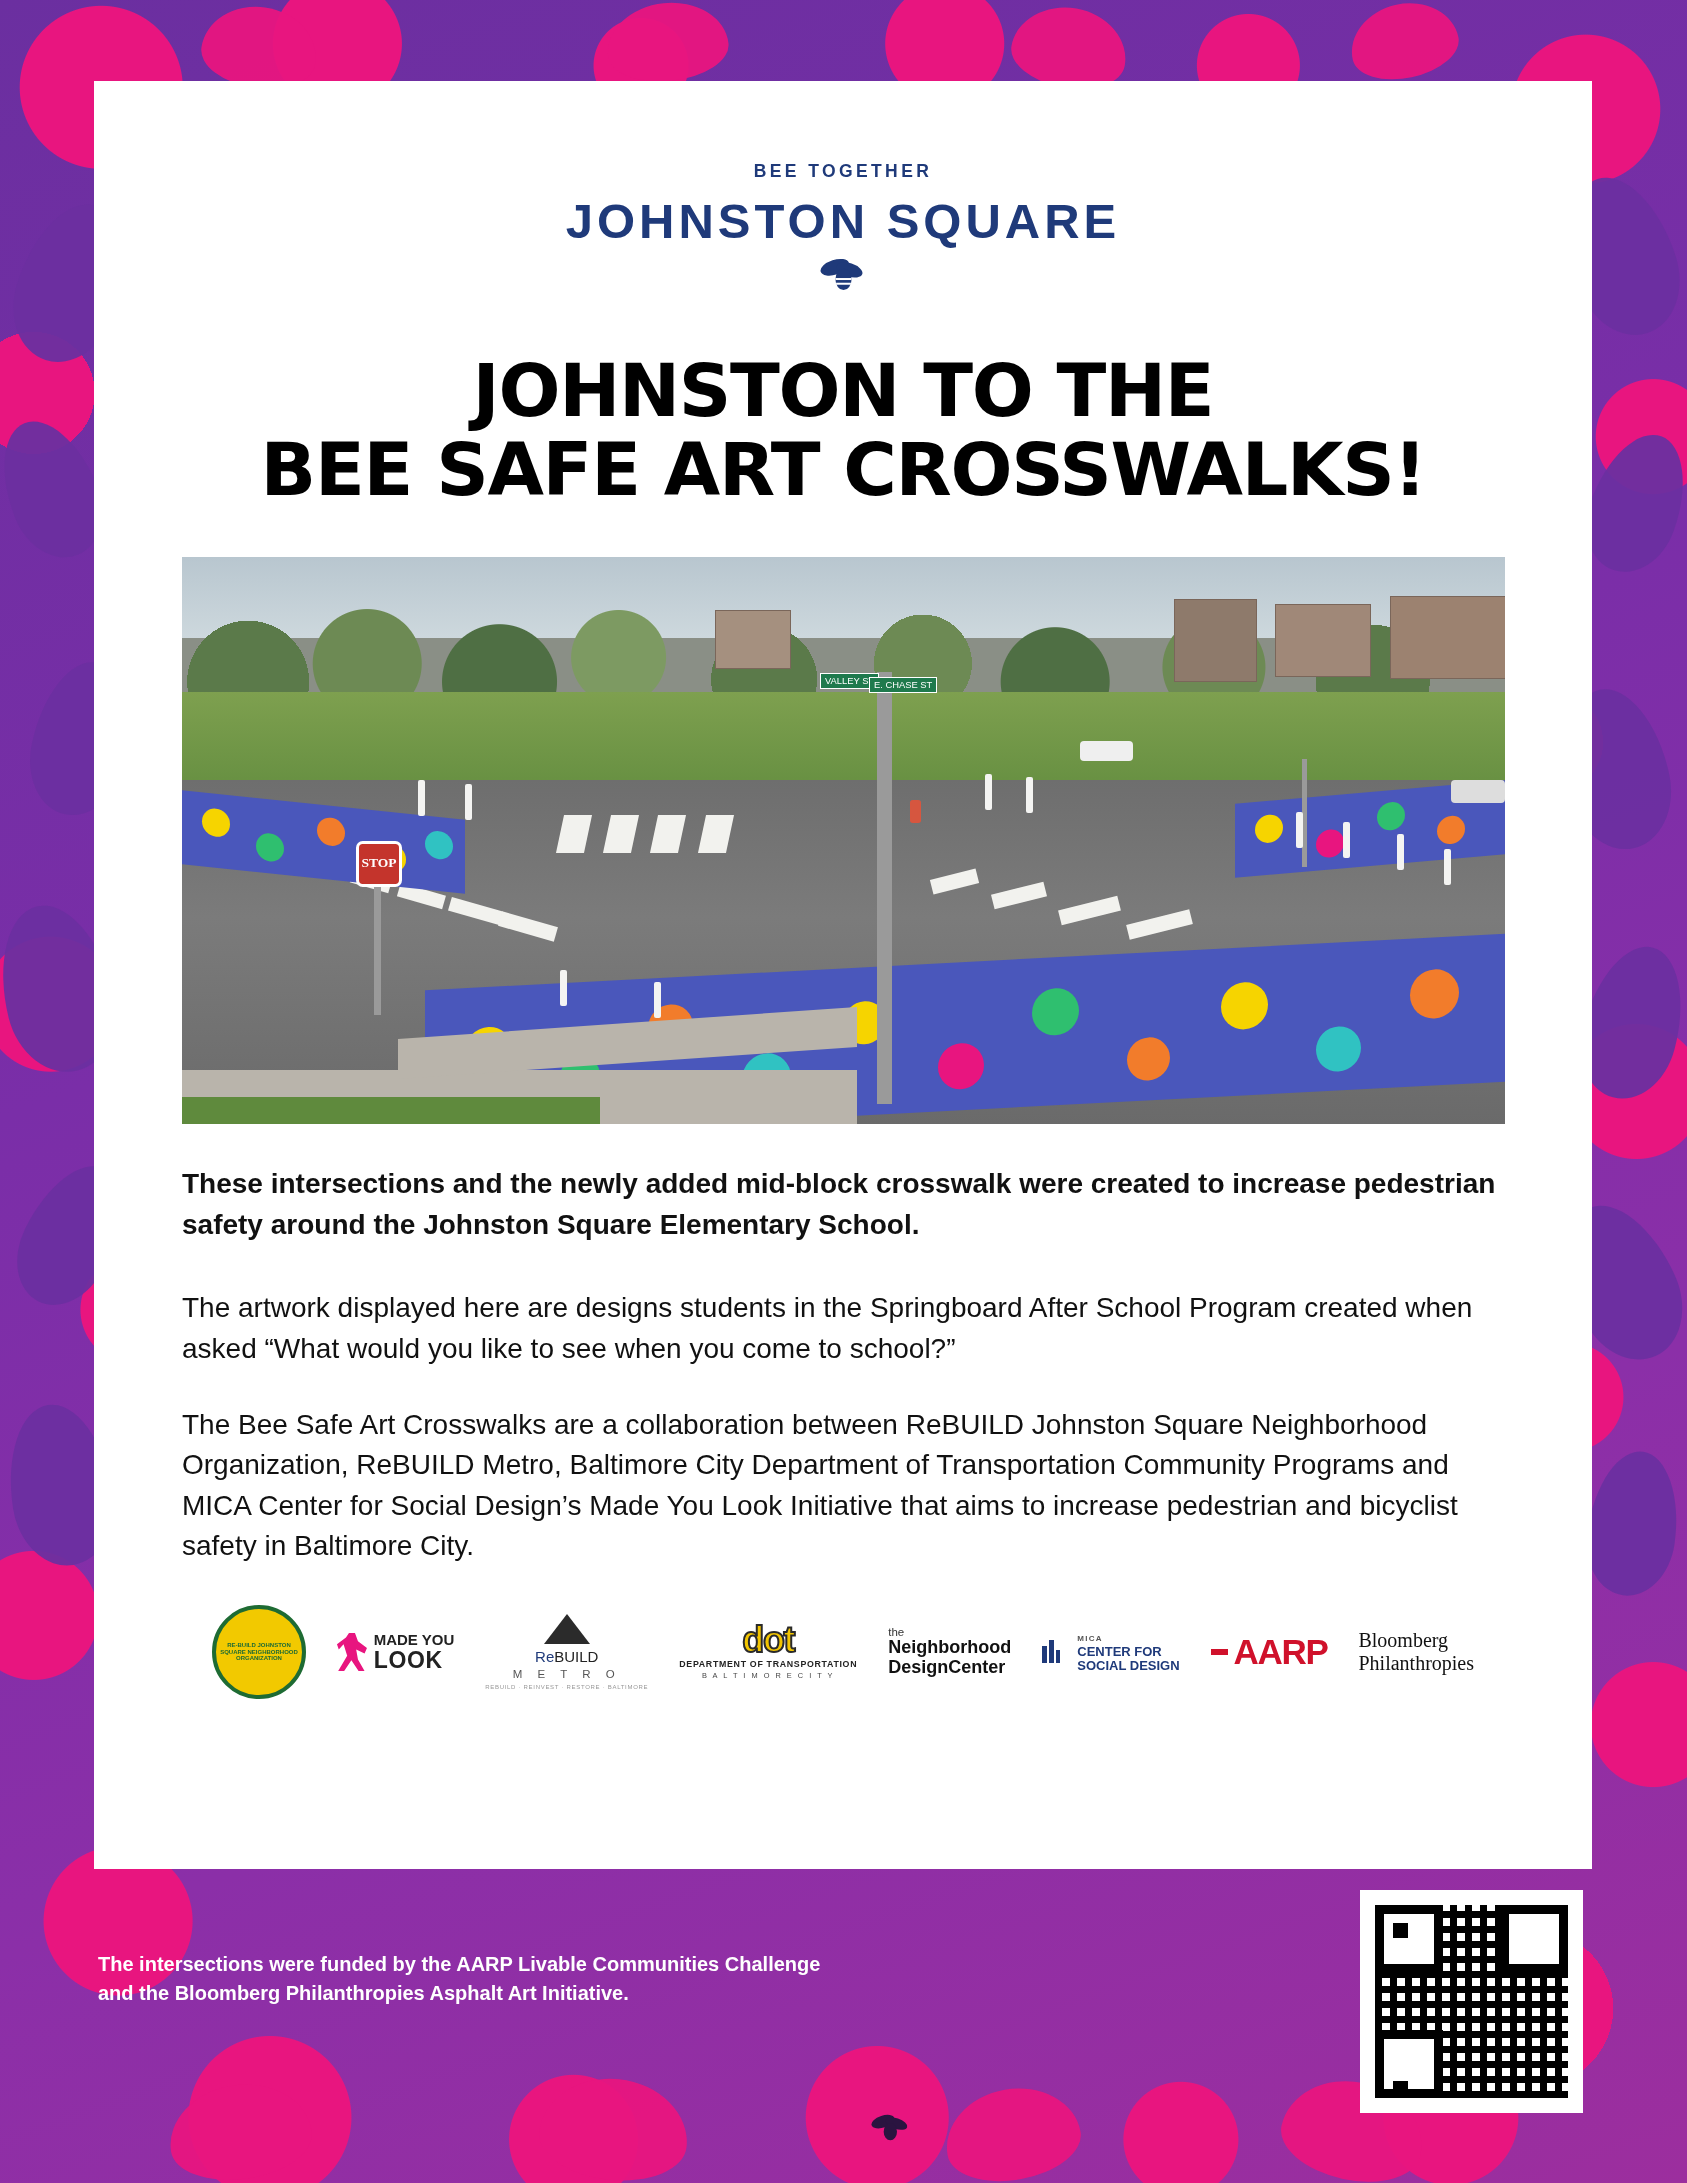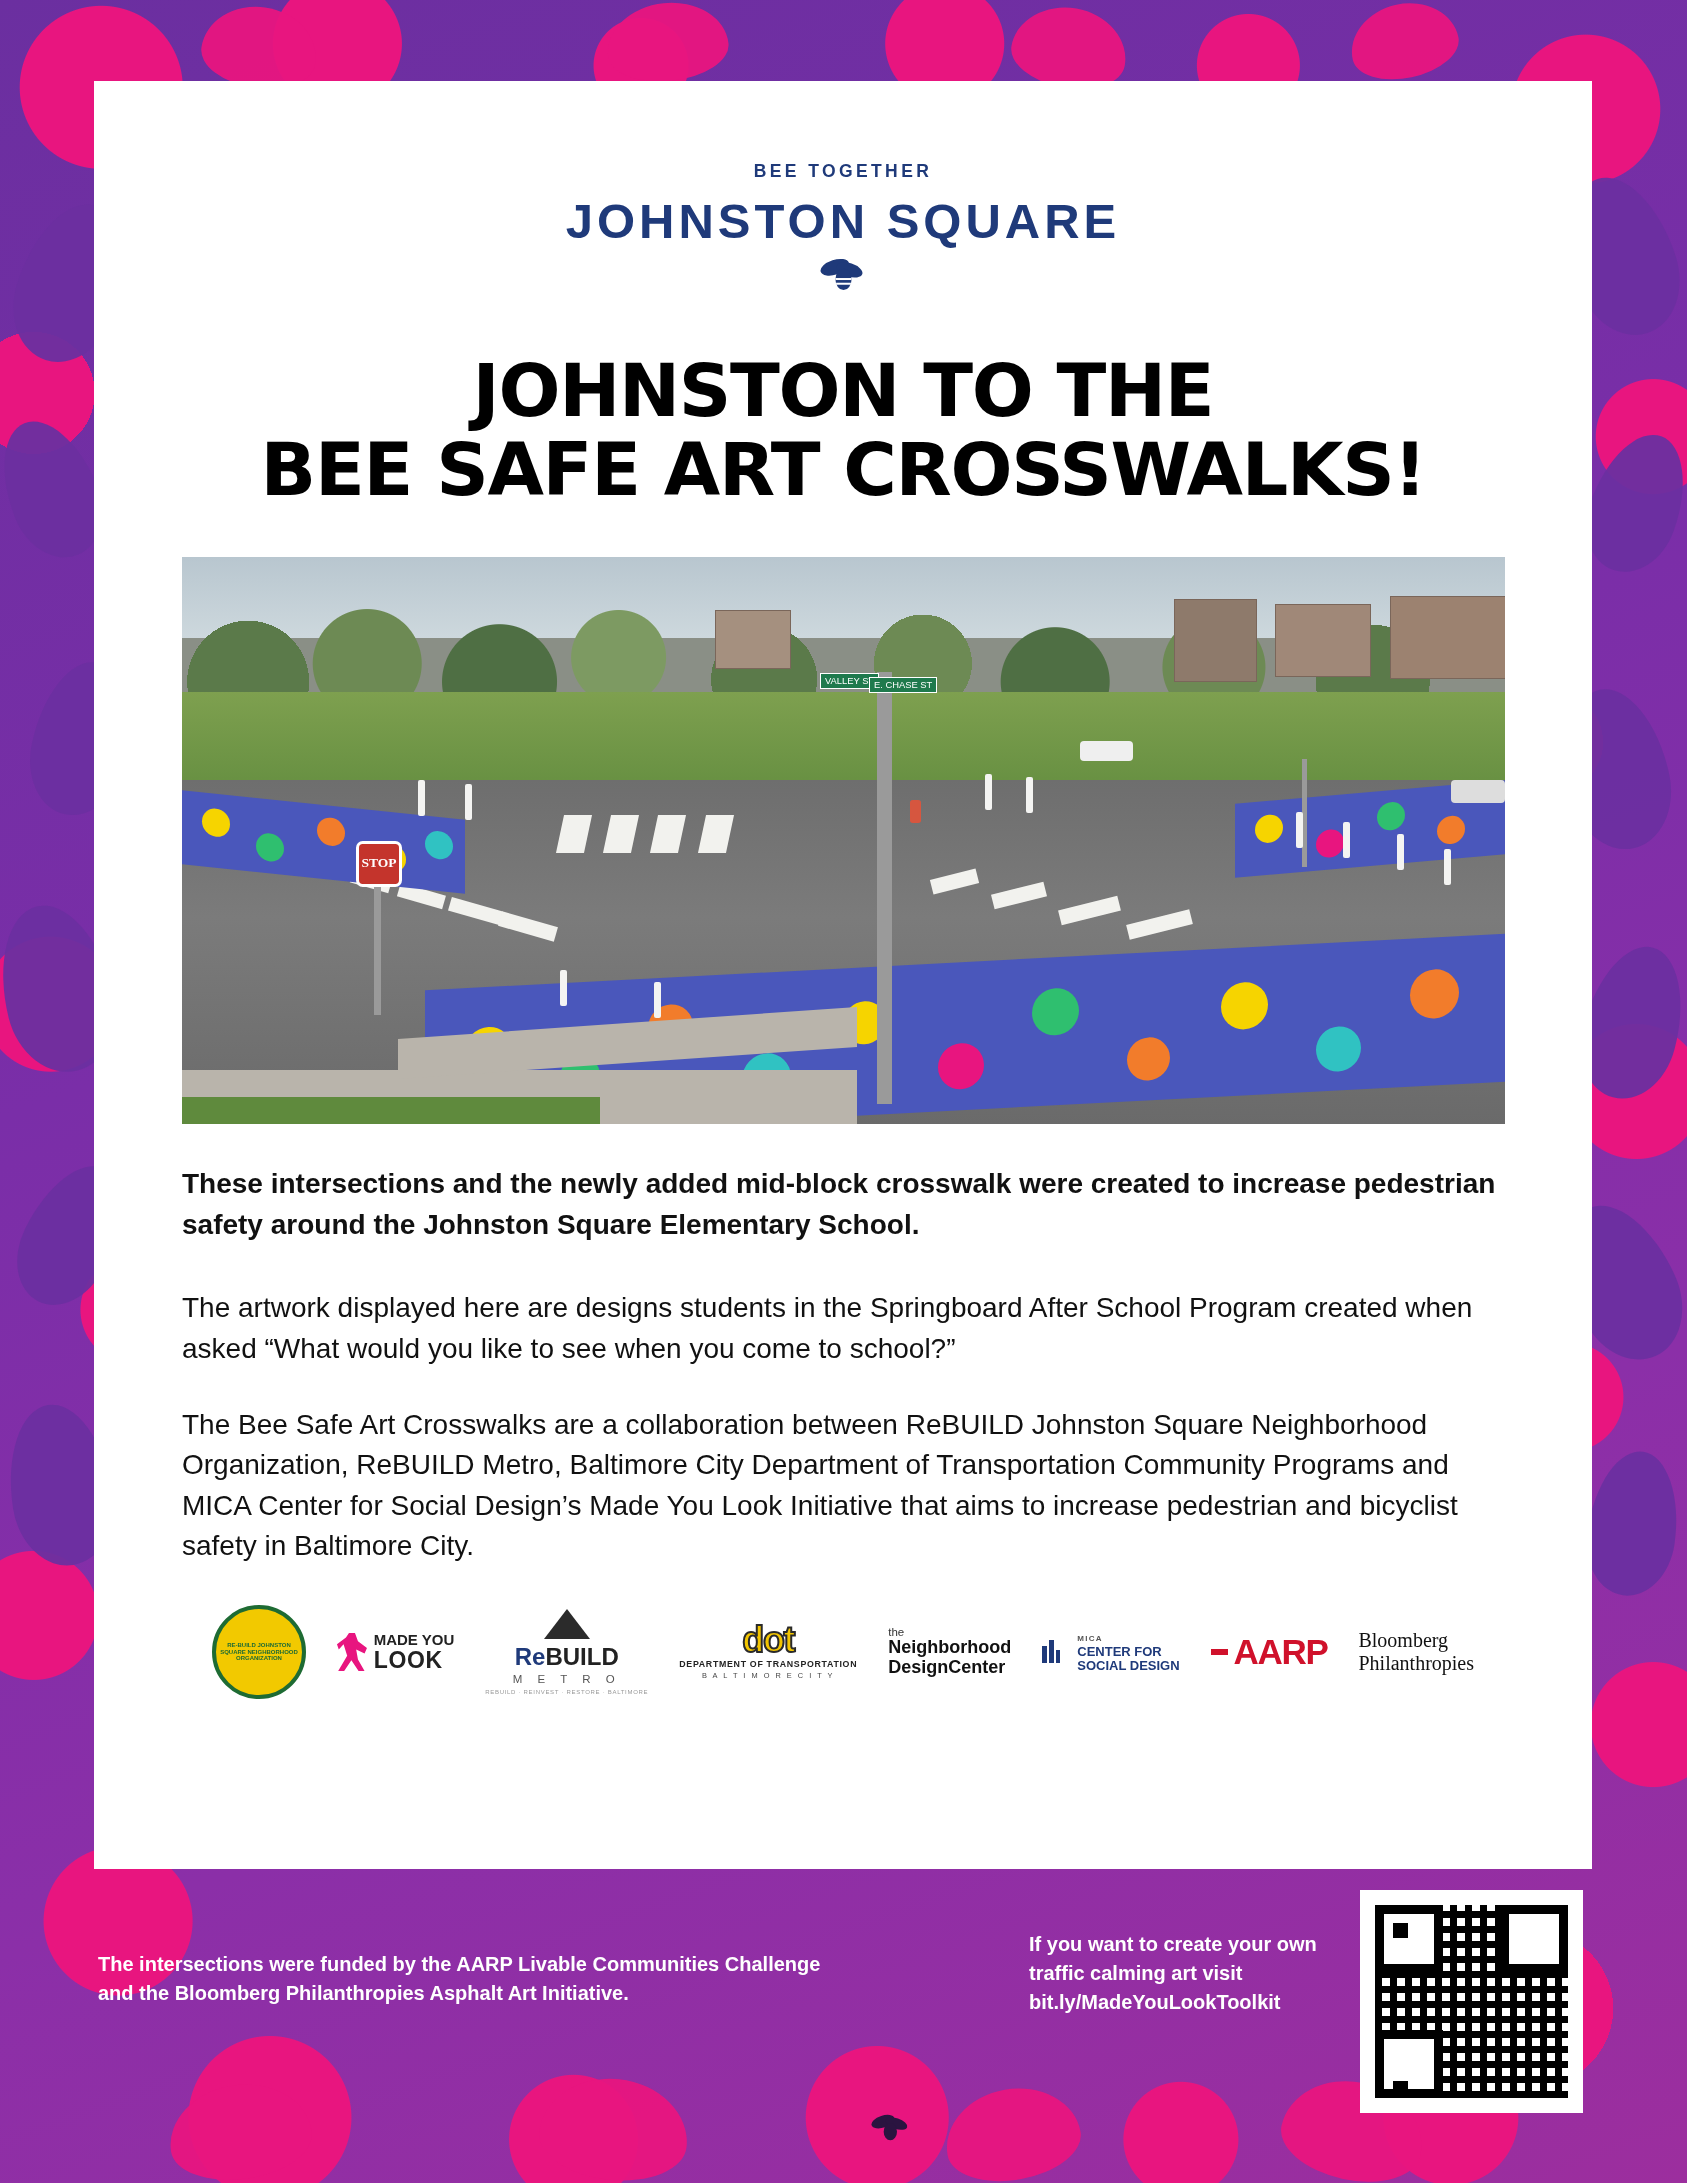--- a/index.html
+++ b/index.html
@@ -214,21 +214,21 @@
   }
   .myl-text { font-size: 15px; line-height:1.05; font-weight:bold; color:#222; }
   .myl-text .big { font-size: 23px; letter-spacing:0.7px; display:block; }
   .lg-rebuild { text-align:center; }
   .rb-mark {
     width: 0; height: 0; margin: 0 auto 4px auto;
     border-left: 23px solid transparent;
     border-right: 23px solid transparent;
     border-bottom: 30px solid #2b2b2b;
   }
-  .rb-name { font-size: 24px; font-weight: bold; color:#222; letter-spacing:0; }
+  .rb-name { font-size: 15px; font-weight: normal; color:#222; letter-spacing:0; }
   .rb-name .blue { color:#1f3a7a; }
   .rb-sub { font-size: 11.5px; letter-spacing: 6px; color:#555; margin-top:2.7px; }
   .rb-tag { font-size: 6px; color:#999; margin-top:4px; letter-spacing:0.7px; }
   .lg-dot { text-align:center; }
   .dot-word { font-size: 36px; font-weight:900; color:#f2c500; letter-spacing:-1.3px; line-height:.9;
      -webkit-text-stroke: 2px #2a2a2a; }
   .dot-sub { font-size: 8.8px; font-weight:bold; color:#222; letter-spacing:0.7px; margin-top:2.7px;}
   .dot-sub2 { font-size: 7.4px; color:#444; letter-spacing:2px; margin-top:1.3px;}
   .lg-ndc { line-height:1.1; }
   .ndc-the { font-size: 11.5px; color:#333; }
@@ -502,25 +502,20 @@
       </div>
 
     </div>
   </div>
 
   <div class="footer-left">
     <div>The intersections were funded by the AARP Livable Communities Challenge</div>
     <div>and the Bloomberg Philanthropies Asphalt Art Initiative.</div>
   </div>
 
-  <div class="footer-mid">
-    <div>If you want to create your own</div>
-    <div>traffic calming art visit</div>
-    <div>bit.ly/MadeYouLookToolkit</div>
-  </div>
 
   <div class="qr-box">
     <div class="qr">
         <i></i>
         <u></u>
       </div>
   </div>
 
   <div class="bee-bottom">
     <svg width="40" height="30" viewBox="0 0 60 44" aria-hidden="true">

